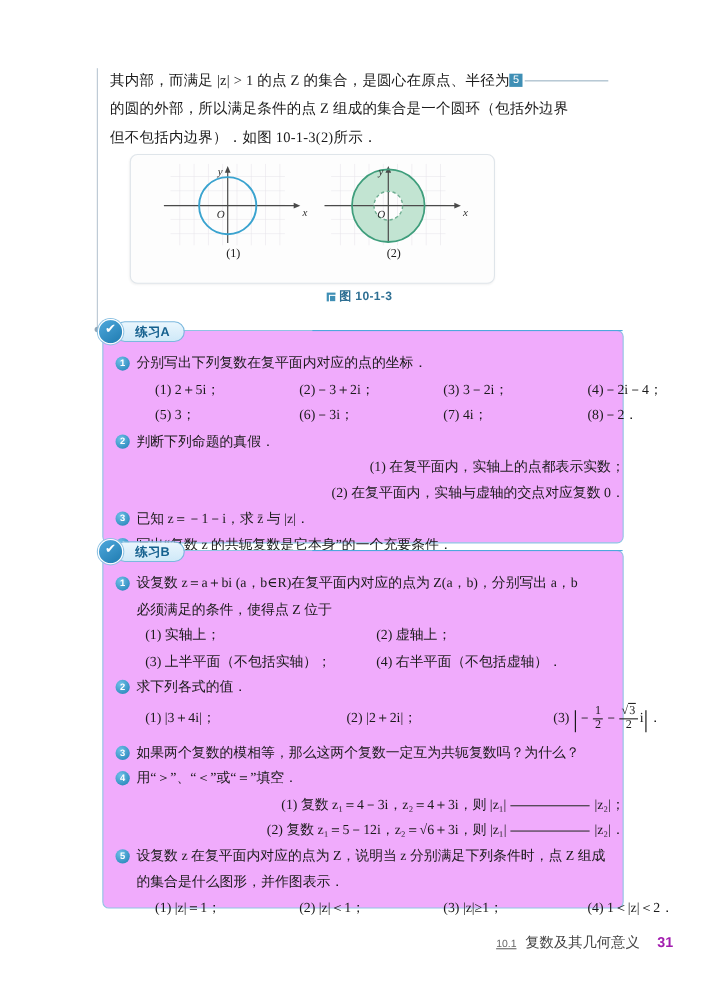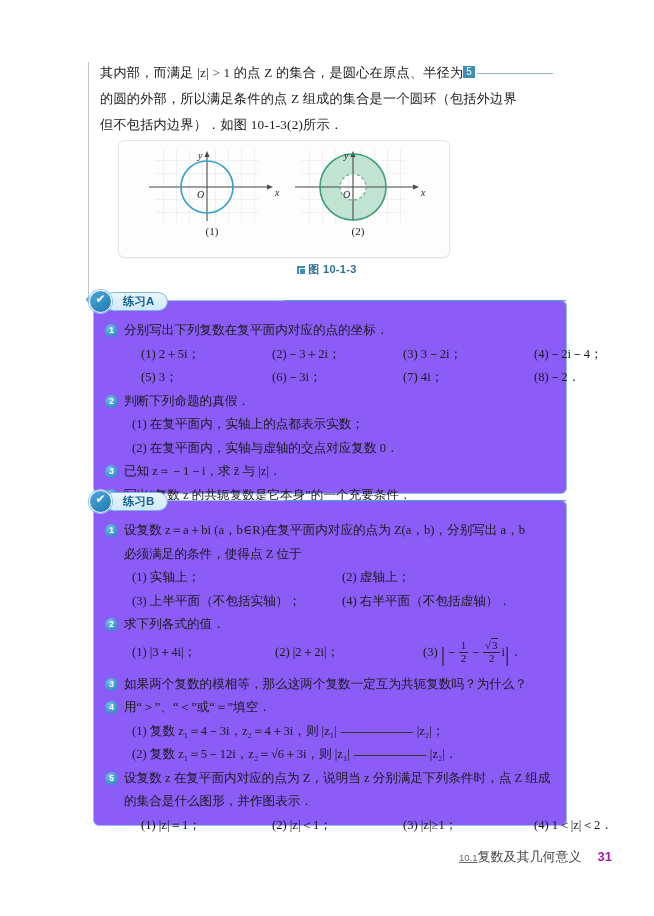--- a/index.html
+++ b/index.html
@@ -69,21 +69,21 @@
     margin-right:3px; vertical-align:-1px; position:relative;
   }
   .figcaption .capicon::after{
     content:""; position:absolute; left:1.5px; top:1.5px;
     width:5px; height:5px; border:1px solid #fff;
   }
 
   
   .exbox {
     position:absolute; left:93px; width:474px;
-    border:1px solid #8fc3e3; border-radius:6px; background:#8b5cf6;
+    border:1px solid #8fc3e3; border-radius:6px; background:#f0abfc;
   }
   .exbox.a { top:300px; height:194px; }
   .exbox.b { top:500px; height:326px; }
 
   .exheader {
     position:absolute; left:-5px; top:-12px;
     display:flex; align-items:center; height:24px;
   }
   .exbadge {
     width:23px; height:23px; border-radius:50%;
@@ -117,21 +117,21 @@
   }
   .item { position:relative; padding-left:30px; margin-bottom:0px; }
   .bullet {
     position:absolute; left:11px; top:5px;
     width:13px; height:13px; border-radius:50%;
     background:radial-gradient(circle at 35% 30%, #6fc0e8, #1d7db2);
     color:#fff; font-family:"Liberation Sans", sans-serif;
     font-size:8.5px; line-height:13px; text-align:center; font-weight:bold;
   }
   .itemtext { display:block; }
-  .sub { display:block; padding-left:8px; white-space:nowrap; }
+  .sub { display:block; padding-left:8px; white-space:nowrap;text-align:right; }
   .cols { display:flex; padding-left:8px; }
   .cols > span { flex:0 0 auto; white-space:nowrap; }
   .c4 > span { width:122px;margin-left:9px; }
   .c2 > span { width:210px; }
 
   .blank { display:inline-block; width:72px; border-bottom:1px solid #333;
            vertical-align:2px; margin:0 4px; }
 
   
   .frac { display:inline-block; vertical-align:-6px; text-align:center;
@@ -157,21 +157,21 @@
   }
 
   
   .footer {
     position:absolute; left:0; top:848px; width:654px;
     display:flex; justify-content:flex-end; align-items:baseline;
     padding-right:42px; color:#555;
   }
   .footer .chap {
     font-size:9.5px; font-family:"Liberation Sans", sans-serif;
-    margin-right:0; color:#666;text-decoration:underline;
+    margin-right:8px; color:#666;text-decoration:underline;
   }
   .footer .ttl { font-size:13px; margin-right:16px; color:#444; }
   .footer .pno {
     font-family:"Liberation Sans", sans-serif; font-size:13px;
     font-weight:bold; color:#a21caf;
   }
 </style>
 </head>
 <body>
 
@@ -311,21 +311,21 @@
         </span>
         <span class="cols c2">
           <span>(3) 上半平面（不包括实轴）；</span>
           <span>(4) 右半平面（不包括虚轴）．</span>
         </span>
       </div>
 
       <div class="item">
         <span class="bullet">2</span>
         <span class="itemtext">求下列各式的值．</span>
-        <span class="cols" style="line-height:30px;">
+        <span class="cols" style="line-height:30px;gap:40px;">
           <span style="width:143px">(1) |3＋4i|；</span>
           <span style="width:148px">(2) |2＋2i|；</span>
           <span>
             <span>(3)</span>
             <span class="vbar">|</span><span>－</span><span class="frac"><span class="n">1</span><span class="d">2</span></span><span>－</span><span class="frac"><span class="n">√<span style="border-top:1px solid #222;padding:0 1px">3</span></span><span class="d">2</span></span><span>i</span><span class="vbar">|</span><span>．</span>
           </span>
         </span>
       </div>
 
       <div class="item" style="margin-top:6px">

